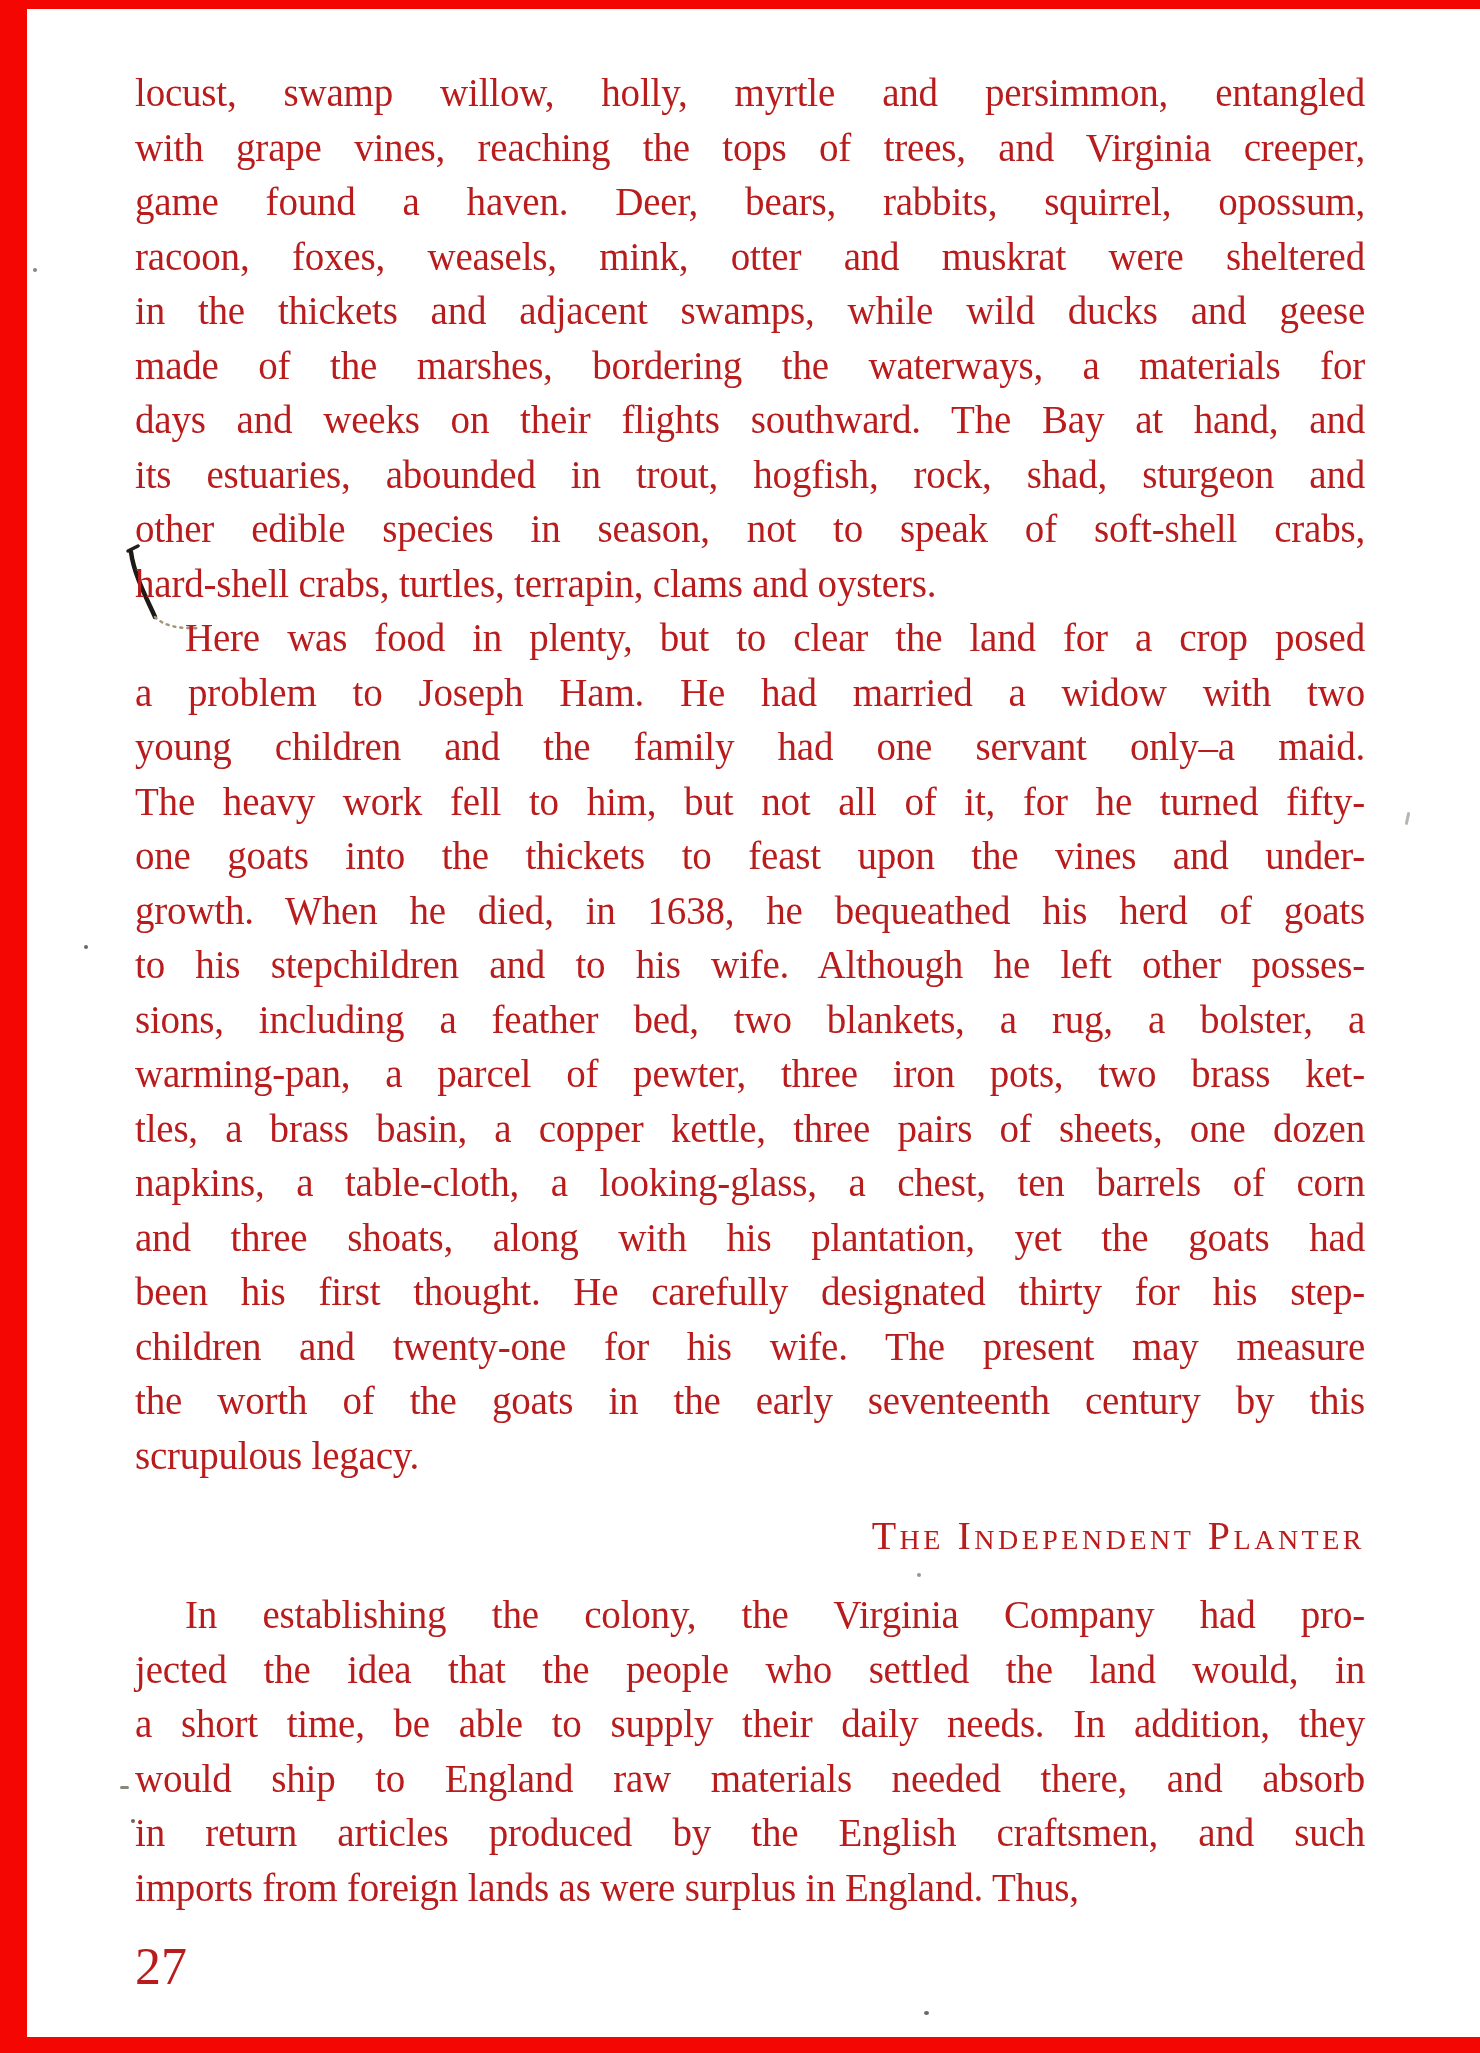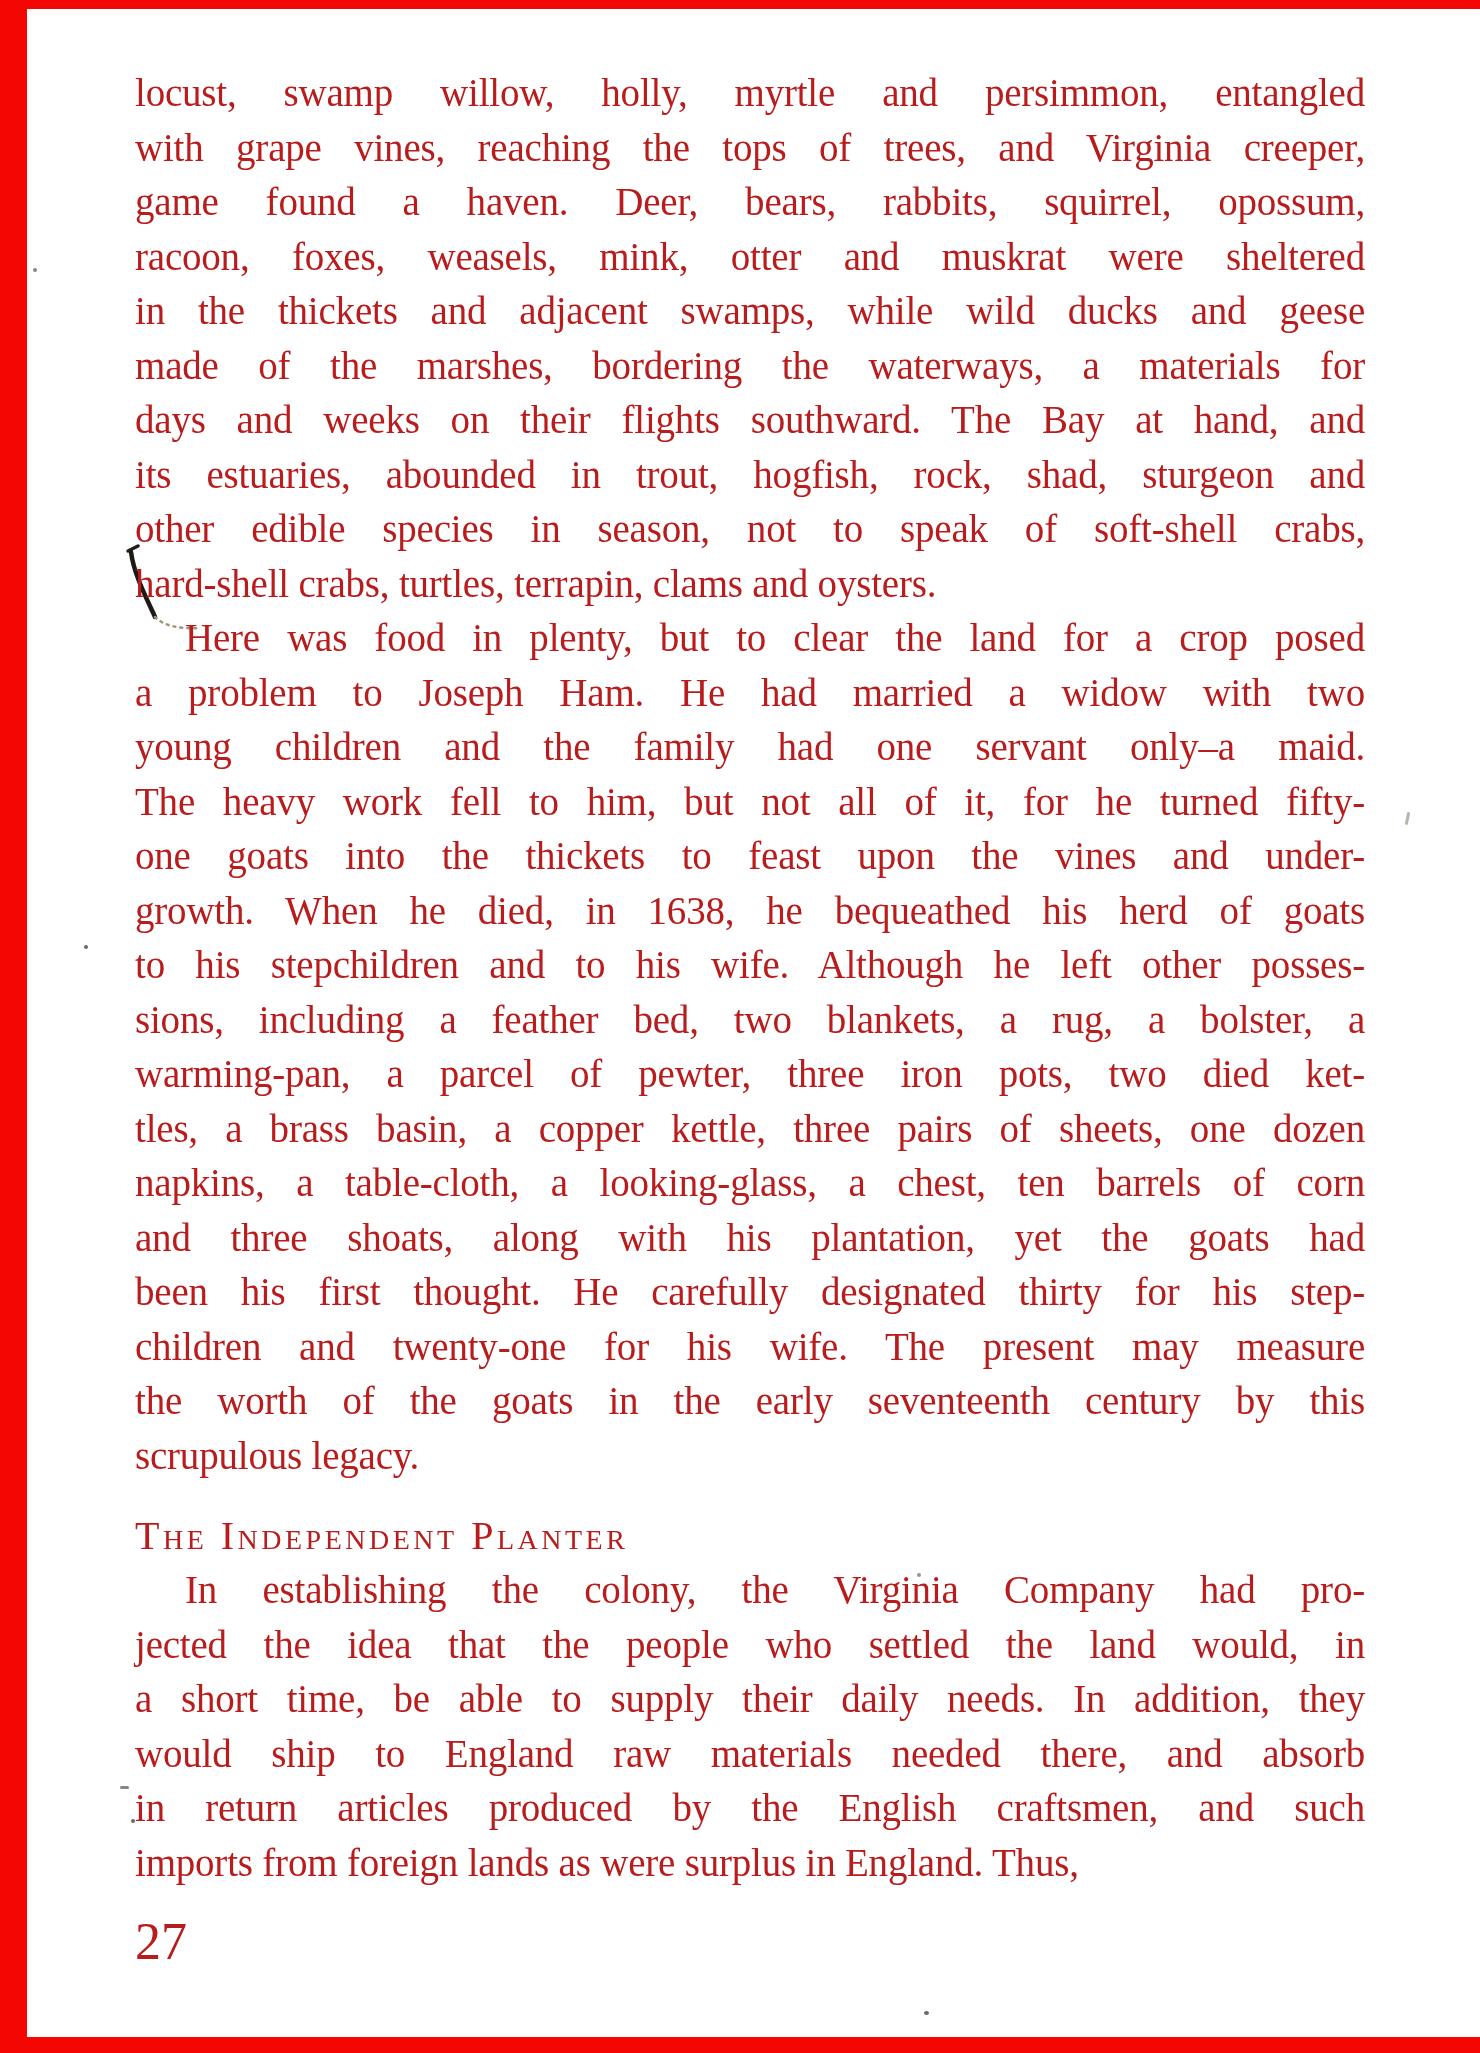--- a/index.html
+++ b/index.html
@@ -22,22 +22,22 @@
     position:absolute; left:135px; top:0; width:1230px;
     padding-top:66px;
     font-size:39px; line-height:54.5px;
     letter-spacing:-0.2px;
   }
   .line { text-align:justify; text-align-last:justify; }
   .line.last { text-align:justify; text-align-last:left; }
   .line.ind { text-indent:50px;font-family:Liberation Serif, serif; }
 
   .heading {
-    margin-top:26px; 
-    text-align:left;
+    margin-top:26px; margin-bottom:25px;
+    text-align:right;
     font-variant:small-caps;
     font-size:40px; line-height:54px;
     letter-spacing:3.5px;
     text-indent:0;
   }
   .pagenum {
     margin-top:25px;
     text-align:left;
     padding-right:82px;
     font-size:52px; line-height:54px;
@@ -93,21 +93,21 @@
 
     <div>
       <div class="line ind">Here was food in plenty, but to clear the land for a crop posed</div>
       <div class="line">a problem to Joseph Ham. He had married a widow with two</div>
       <div class="line">young children and the family had one servant only–a maid.</div>
       <div class="line">The heavy work fell to him, but not all of it, for he turned fifty-</div>
       <div class="line">one goats into the thickets to feast upon the vines and under-</div>
       <div class="line">growth. When he died, in 1638, he bequeathed his herd of goats</div>
       <div class="line">to his stepchildren and to his wife. Although he left other posses-</div>
       <div class="line">sions, including a feather bed, two blankets, a rug, a bolster, a</div>
-      <div class="line">warming-pan, a parcel of pewter, three iron pots, two died ket-</div>
+      <div class="line">warming-pan, a parcel of pewter, three iron pots, two brass ket-</div>
       <div class="line">tles, a brass basin, a copper kettle, three pairs of sheets, one dozen</div>
       <div class="line">napkins, a table-cloth, a looking-glass, a chest, ten barrels of corn</div>
       <div class="line">and three shoats, along with his plantation, yet the goats had</div>
       <div class="line">been his first thought. He carefully designated thirty for his step-</div>
       <div class="line">children and twenty-one for his wife. The present may measure</div>
       <div class="line">the worth of the goats in the early seventeenth century by this</div>
       <div class="line last">scrupulous legacy.</div>
     </div>
 
     <div class="heading">The Independent Planter</div>

